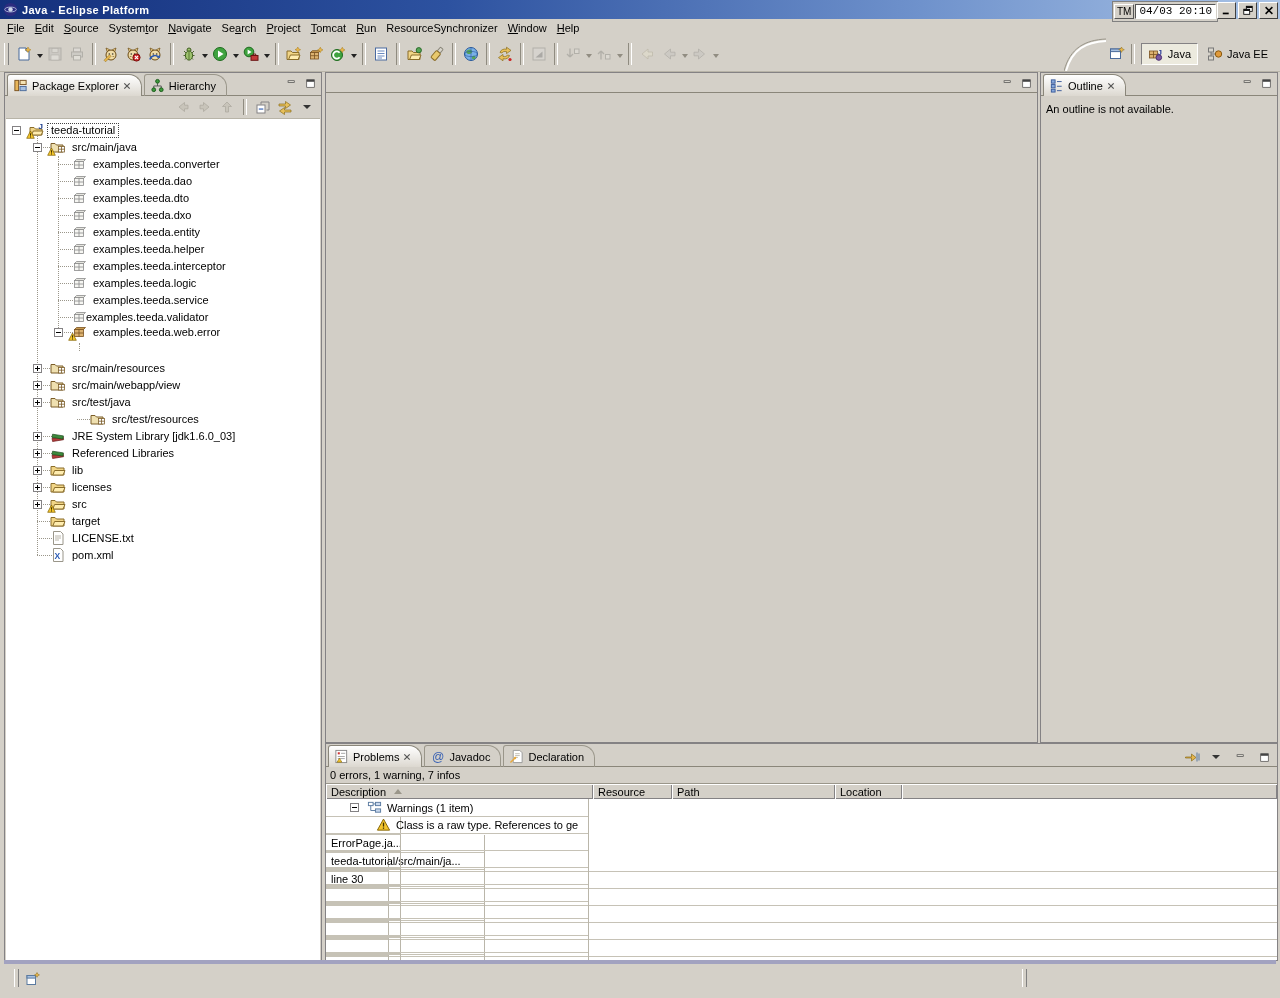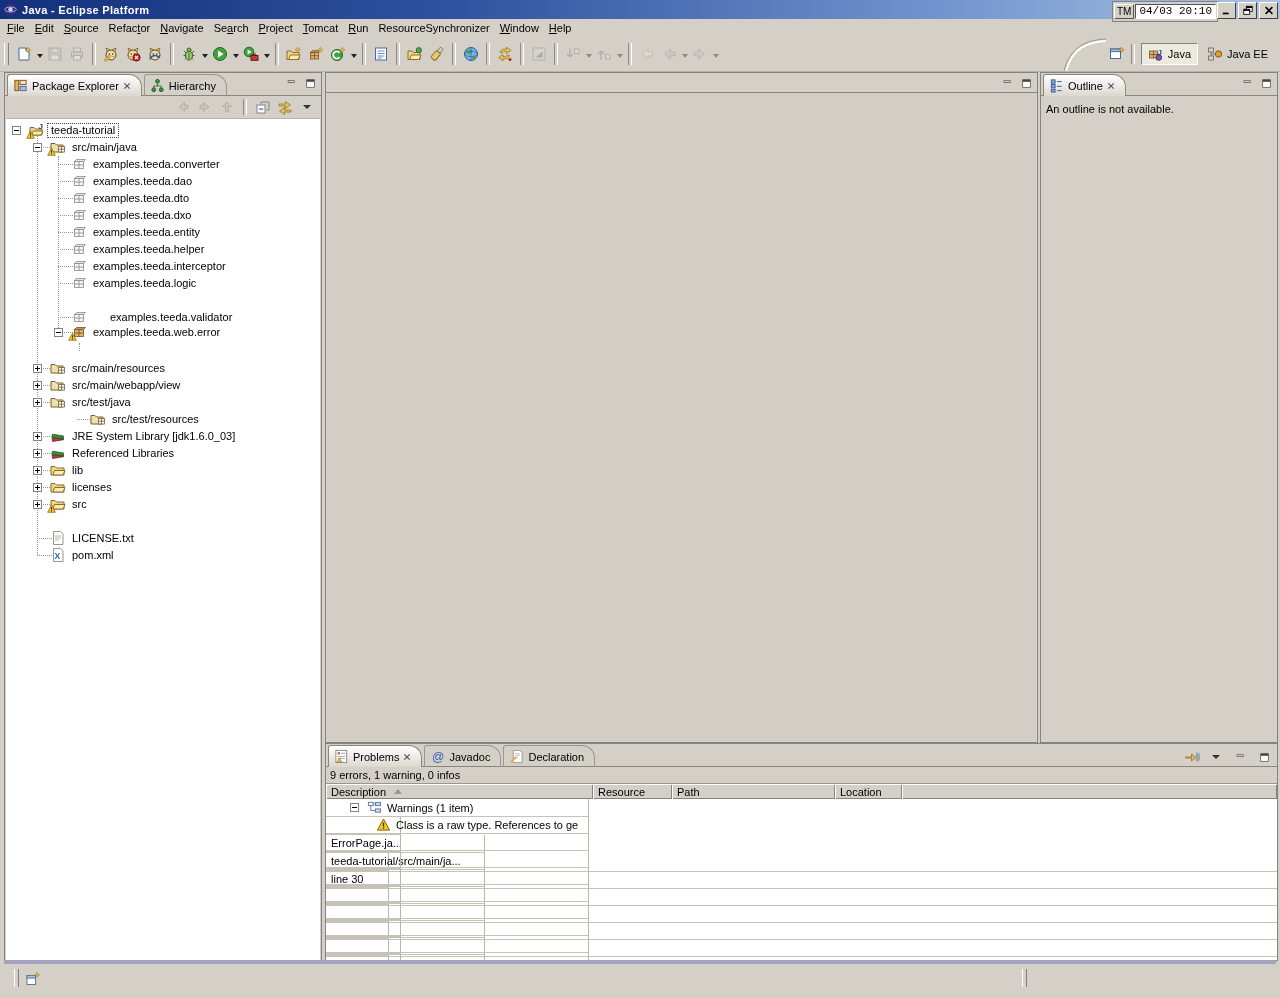--- a/index.html
+++ b/index.html
@@ -429,21 +429,21 @@
             <use href="#sym-win-close" xlink:href="#sym-win-close"></use>
           </svg>
         </span>
     </span>
   </div>
 
   <div class="menubar" id="menubar">
       <span class="menu-item"><span></span><span class="mn">F</span><span>ile</span></span>
       <span class="menu-item"><span></span><span class="mn">E</span><span>dit</span></span>
       <span class="menu-item"><span></span><span class="mn">S</span><span>ource</span></span>
-      <span class="menu-item"><span>Refac</span><span class="mn">t</span><span>or</span></span>
+      <span class="menu-item"><span>System</span><span class="mn">t</span><span>or</span></span>
       <span class="menu-item"><span></span><span class="mn">N</span><span>avigate</span></span>
       <span class="menu-item"><span>Se</span><span class="mn">a</span><span>rch</span></span>
       <span class="menu-item"><span></span><span class="mn">P</span><span>roject</span></span>
       <span class="menu-item"><span></span><span class="mn">T</span><span>omcat</span></span>
       <span class="menu-item"><span></span><span class="mn">R</span><span>un</span></span>
       <span class="menu-item"><span>ResourceSynchronizer</span><span class="mn"></span><span></span></span>
       <span class="menu-item"><span></span><span class="mn">W</span><span>indow</span></span>
       <span class="menu-item"><span></span><span class="mn">H</span><span>elp</span></span>
     </div>
 
@@ -779,28 +779,37 @@
         </div>
         <div class="trow" style="top: 156px;">
           <span class="stub" style="left: 52px;"></span>
           <span class="ticn" style="left: 65px;">
             <svg class="ic" viewBox="0 0 16 16">
               <use href="#sym-package-empty" xlink:href="#sym-package-empty"></use>
             </svg>
           </span>
           <span class="tlabel" style="left: 83px;">examples.teeda.logic</span>
         </div>
+        <div class="trow" style="top: 173px;">
+          <span class="stub" style="left: 52px;"></span>
+          <span class="ticn" style="left: 65px;">
+            <svg class="ic" viewBox="0 0 16 16">
+              <use href="#sym-package-empty" xlink:href="#sym-package-empty"></use>
+            </svg>
+          </span>
+          <span class="tlabel" style="left: 83px;">examples.teeda.service</span>
+        </div>
         <div class="trow" style="top: 190px;">
           <span class="stub" style="left: 52px;"></span>
           <span class="ticn" style="left: 65px;">
             <svg class="ic" viewBox="0 0 16 16">
               <use href="#sym-package-empty" xlink:href="#sym-package-empty"></use>
             </svg>
           </span>
-          <span class="tlabel" style="left: 100px;">examples.teeda.validator</span>
+          <span class="tlabel" style="left: 76px;">examples.teeda.validator</span>
         </div>
         <div class="trow" style="top: 205px;">
           <span class="stub" style="left: 52px;"></span>
           <span class="texp" style="left: 48px;">
             <svg class="ic9" viewBox="0 0 9 9">
               <use href="#sym-expander-minus" xlink:href="#sym-expander-minus"></use>
             </svg>
           </span>
           <span class="ticn" style="left: 65px;">
             <svg class="ic" viewBox="0 0 16 16">
@@ -928,20 +937,29 @@
           </span>
           <span class="ticn" style="left: 44px;">
             <svg class="ic" viewBox="0 0 16 16">
               <use href="#sym-folder" xlink:href="#sym-folder"></use>
             </svg>
             <svg class="ovr" viewBox="0 0 9 9">
               <use href="#sym-warning-ovr" xlink:href="#sym-warning-ovr"></use>
             </svg>
           </span>
           <span class="tlabel" style="left: 62px;">src</span>
+        </div>
+        <div class="trow" style="top: 394px;">
+          <span class="stub" style="left: 31px;"></span>
+          <span class="ticn" style="left: 44px;">
+            <svg class="ic" viewBox="0 0 16 16">
+              <use href="#sym-folder" xlink:href="#sym-folder"></use>
+            </svg>
+          </span>
+          <span class="tlabel" style="left: 62px;">target</span>
         </div>
         <div class="trow" style="top: 411px;">
           <span class="stub" style="left: 31px;"></span>
           <span class="ticn" style="left: 44px;">
             <svg class="ic" viewBox="0 0 16 16">
               <use href="#sym-text-file" xlink:href="#sym-text-file"></use>
             </svg>
           </span>
           <span class="tlabel" style="left: 62px;">LICENSE.txt</span>
         </div>
@@ -1041,21 +1059,21 @@
           <svg class="ic" viewBox="0 0 16 16" style="width:11px;height:11px;">
             <use href="#sym-vmin" xlink:href="#sym-vmin"></use>
           </svg>
         </span>
         <span class="vtbtn">
           <svg class="ic" viewBox="0 0 16 16" style="width:11px;height:11px;">
             <use href="#sym-vmax" xlink:href="#sym-vmax"></use>
           </svg>
         </span>
       </div>
-    <div class="summary">9 errors, 1 warning, 0 infos</div>
+    <div class="summary">0 errors, 1 warning, 7 infos</div>
     <div class="ptable">
       <div class="phead" id="prob-cols">
           <div class="pcell-h" style="width: 262px;">
             <span>Description</span>
             <span class="sort-asc"></span>
           </div>
           <div class="pcell-h" style="width: 74px;">
             <span>Resource</span>
           </div>
           <div class="pcell-h" style="width: 158px;">

